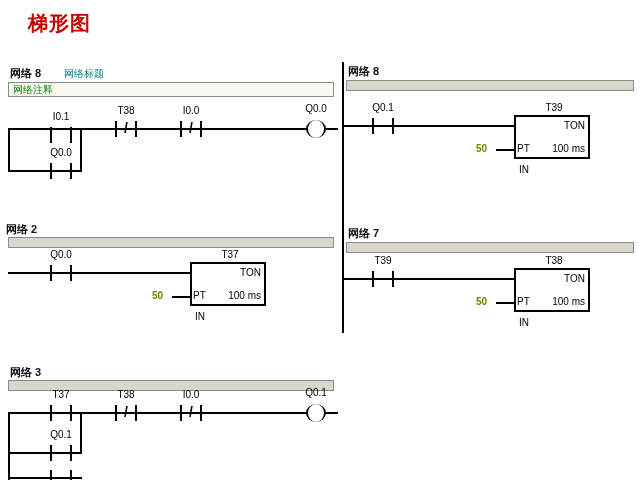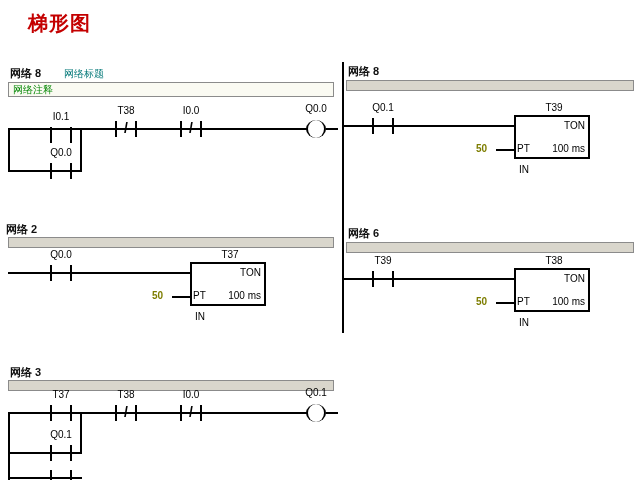--- a/index.html
+++ b/index.html
@@ -189,21 +189,21 @@
       <span class="t-type">TON</span>
       <span class="t-pt">PT</span>
       <span class="t-base">100 ms</span>
     </div>
   </div>
   <div class="hline" style="left:496px;top:149px;width:18px"></div>
   <div class="pt-val" style="left:476px;top:143px">50</div>
 </div>
 
 <div class="net">
-  <div class="net-label" style="left:348px;top:226px">网络 6</div>
+  <div class="net-label" style="left:348px;top:226px">网络 7</div>
   <div class="field-bar" style="left:346px;top:242px;width:288px"></div>
 
   <div class="hline" style="left:342px;top:278px;width:172px"></div>
 
   <div class="contact" style="left:372px;top:271px">
     <span class="elabel">T39</span>
     <span class="bar l"></span>
     <span class="slash"></span>
     <span class="bar r"></span>
   </div>

